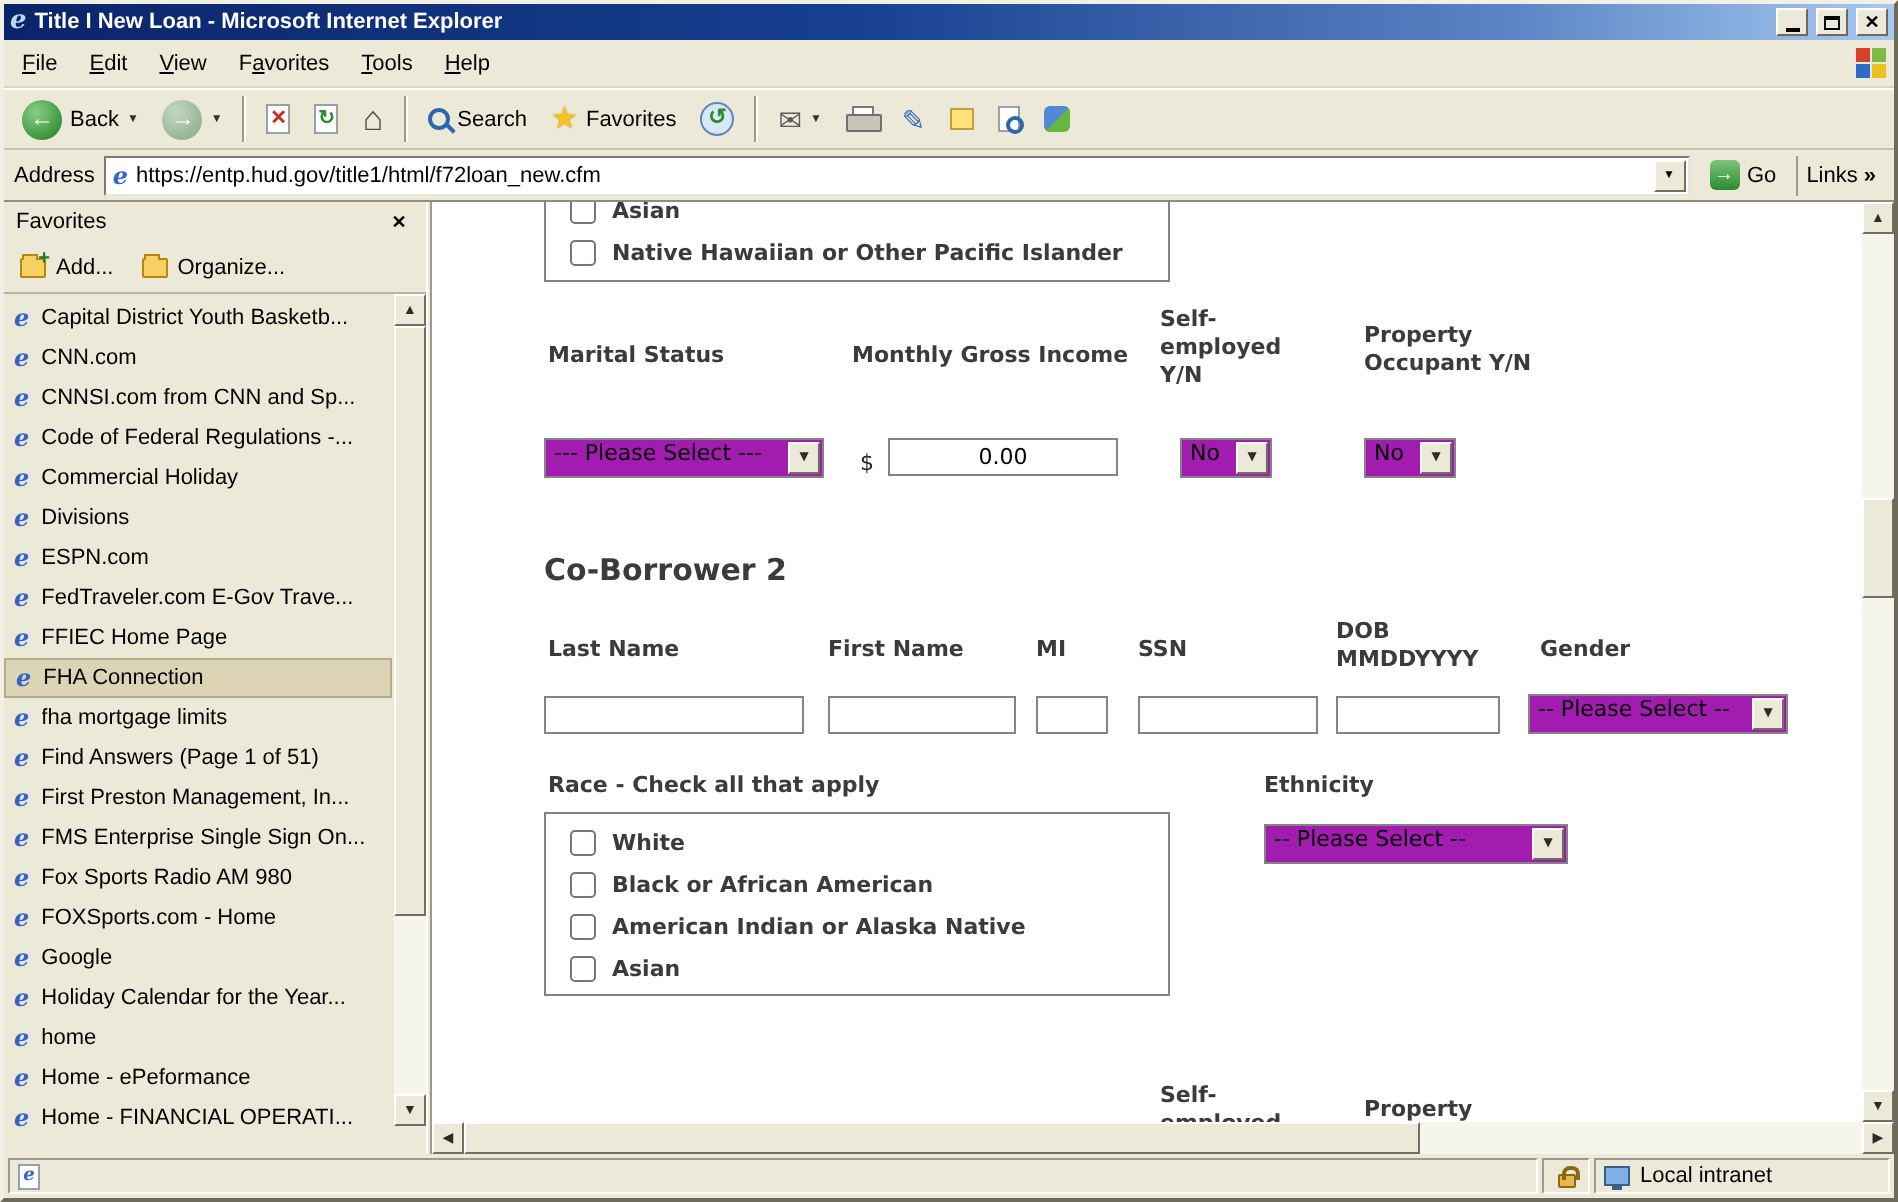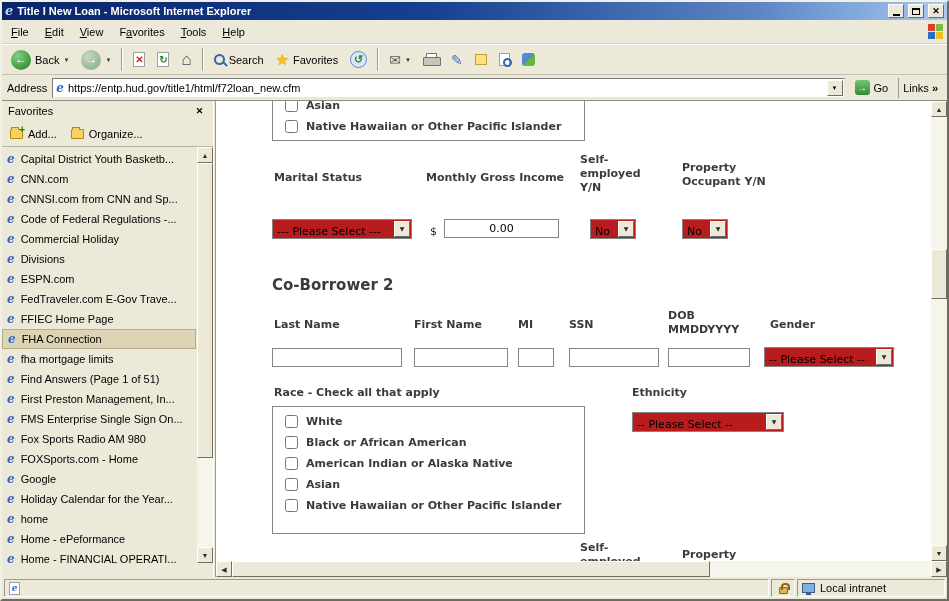--- a/index.html
+++ b/index.html
@@ -111,21 +111,21 @@
   .vscroll .sb-thumb { position:absolute; left:0; width:16px; top:148px; height:50px; }
   .hscroll { height:16px; flex:0 0 16px; position:relative; background:#F6F5EC; }
   .hscroll .sb-btn { position:absolute; top:0; }
   .hscroll .left { left:0; } .hscroll .right { right:0; }
   .hscroll .sb-thumb { position:absolute; top:0; height:16px; left:16px; width:478px; }
   
   .flabel { position:absolute; font-size:11px; font-weight:bold; color:#3B3B3B; line-height:14px; }
   .plain { position:absolute; font-size:11px; color:#222; }
   .tinput { position:absolute; height:19px; border:1px solid #848484; background:#fff; font-size:11px; font-family:"DejaVu Sans",sans-serif; padding:0 3px; }
   .center { text-align:center; }
-  .cselect { position:absolute; height:20px; background:#b91c1c; border:1px solid #848484; font-size:11px; display:flex; align-items:flex-end; padding-left:4px; padding-right:18px; white-space:nowrap; cursor:default; }
+  .cselect { position:absolute; height:20px; background:#a21caf; border:1px solid #848484; font-size:11px; display:flex; align-items:flex-start; padding-left:4px; padding-right:18px; white-space:nowrap; cursor:default; }
   .sel-btn { position:absolute; right:1px; top:1px; bottom:1px; width:16px; background:#ECE9D8; border:1px solid; border-color:#fff #716F64 #716F64 #fff; display:flex; align-items:center; justify-content:center; }
   .sel-btn span { font-size:6px; line-height:1; color:#2B2B2B; }
   .race-box { position:absolute; border:1px solid #848484; background:#fff; overflow:hidden; }
   .chk-row { display:flex; align-items:flex-start; gap:8px; margin:3px 0 0 12px; height:18px; font-size:11px; font-weight:bold; color:#3B3B3B; cursor:default; }
   .chk-row input { width:13px; height:13px; margin:0; flex:0 0 13px; }
   .skip-link { position:absolute; color:#8B1A1A; font-weight:bold; font-size:11px; line-height:14px; text-decoration:underline; cursor:pointer; }
   .co-heading { position:absolute; font-size:15px; font-weight:bold; color:#3B3B3B; }
   
   .statusbar { height:22px; flex:0 0 22px; display:flex; gap:2px; padding:2px; align-items:stretch; }
   .sb-section { border:1px solid; border-color:#9C9A8C #fff #fff #9C9A8C; display:flex; align-items:center; gap:5px; padding:0 4px; }
@@ -433,21 +433,21 @@
           <div class="cselect" style="left:548px; top:246px; width:130px;">
             <span>-- Please Select --</span>
             <span class="sel-btn">
                 <span>▼</span>
               </span>
           </div>
 
           <div class="flabel" style="left:58px; top:285px;">Race - Check all that apply</div>
           <div class="flabel" style="left:416px; top:285px;">Ethnicity</div>
 
-          <div class="race-box" style="left:56px; top:305px; width:313px; height:128px; padding-top:5px;">
+          <div class="race-box" style="left:56px; top:305px; width:313px; height:92px; padding-top:5px;">
               <label class="chk-row">
                 <input type="checkbox" style="">
                 <span>White</span>
               </label>
               <label class="chk-row">
                 <input type="checkbox" style="">
                 <span>Black or African American</span>
               </label>
               <label class="chk-row">
                 <input type="checkbox" style="">

